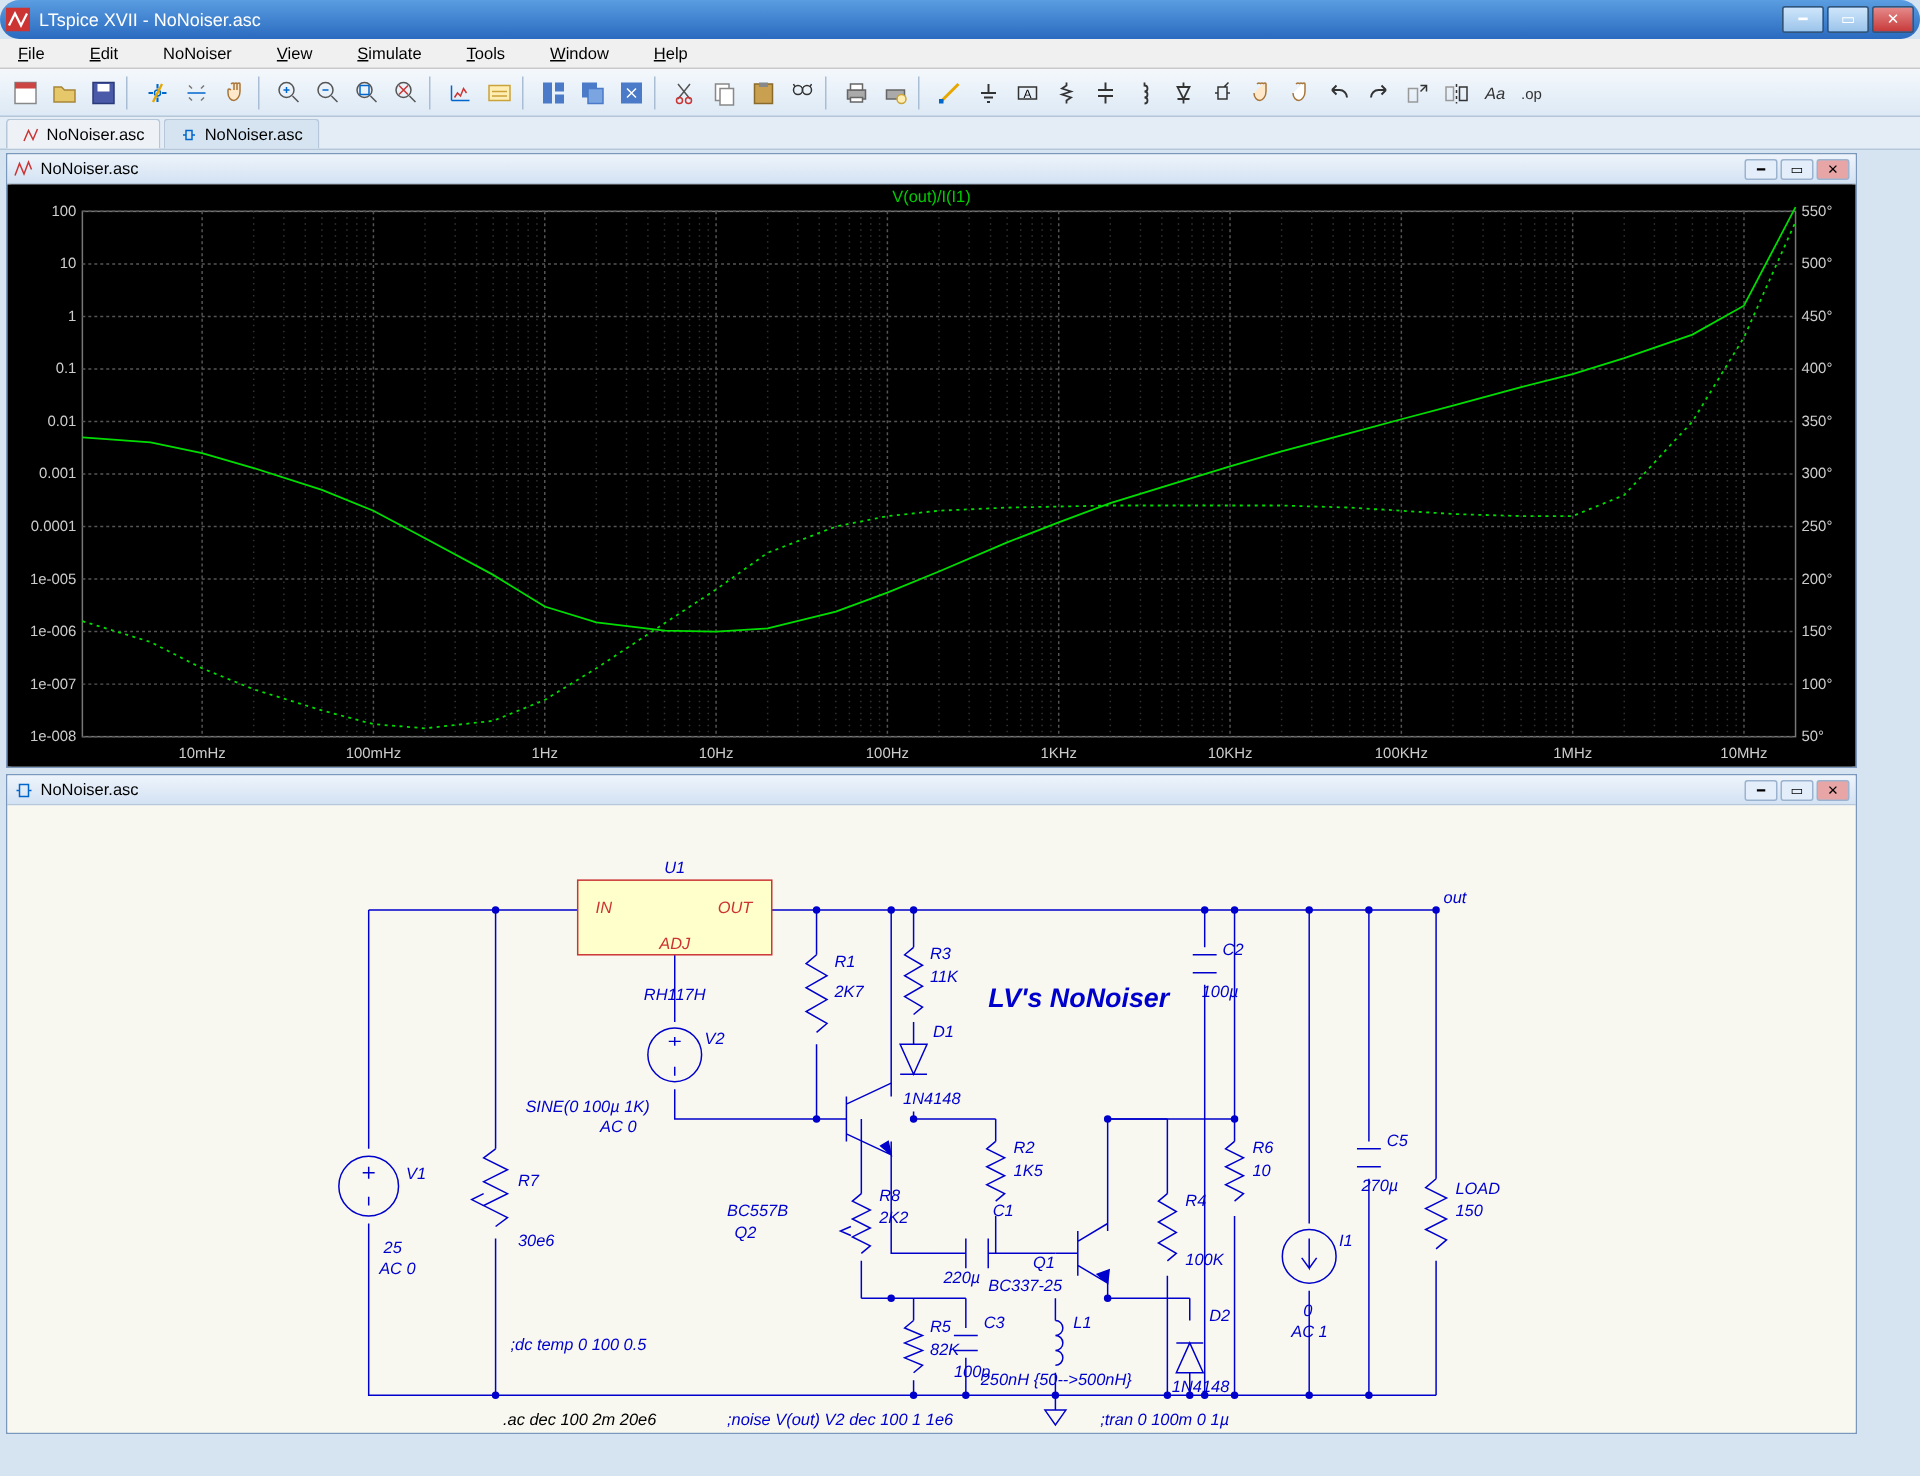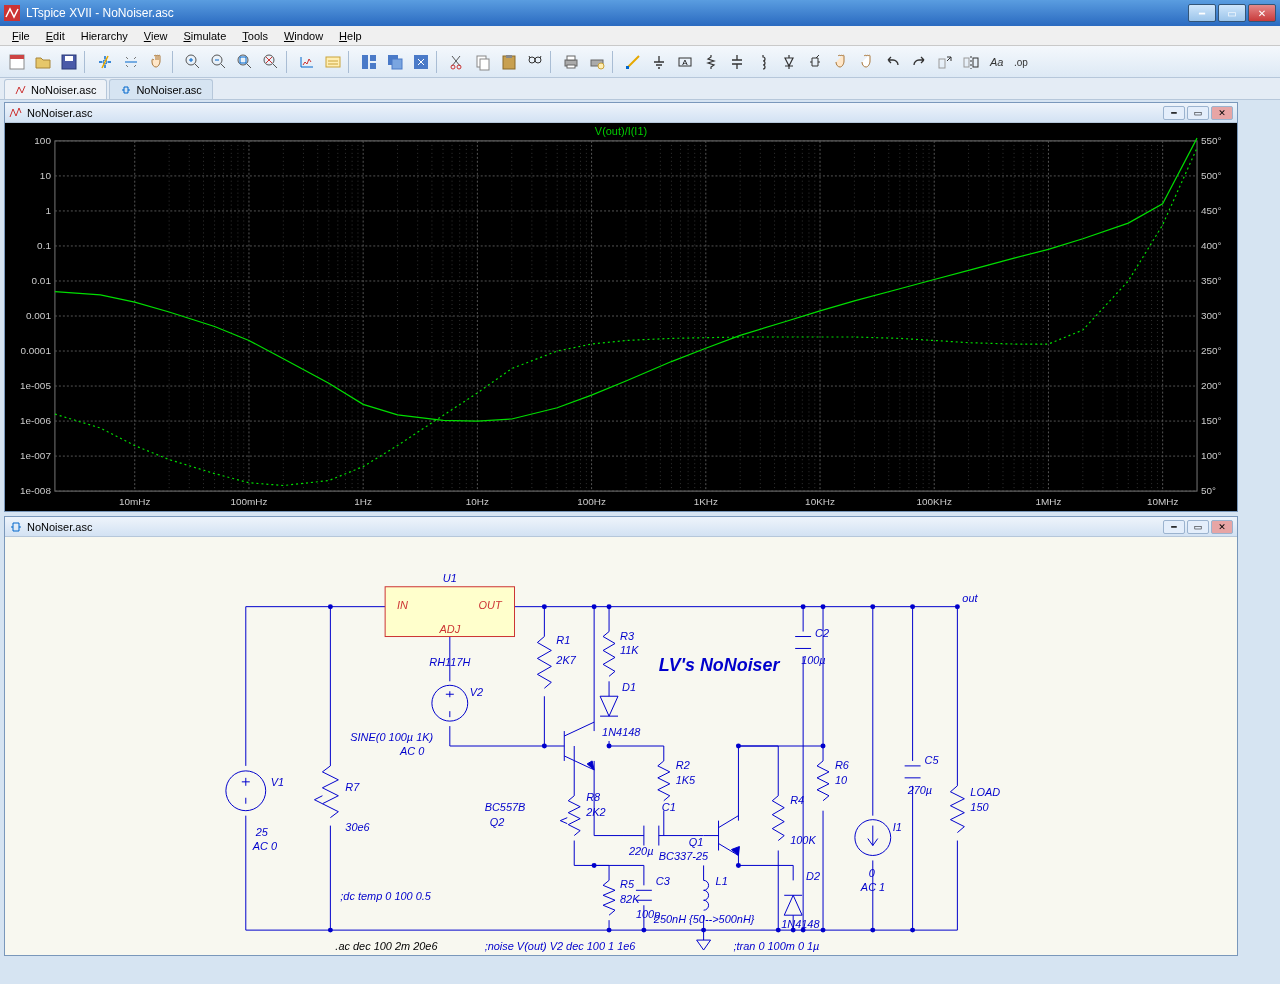--- a/index.html
+++ b/index.html
@@ -1,23 +1,23 @@
 <!DOCTYPE html>
 <html><head>
 <meta charset="utf-8">
 <style>
   * { box-sizing: border-box; margin: 0; padding: 0; }
   body { font-family: "Segoe UI", Tahoma, sans-serif; font-size: 11px; background: #d6e4f2; width: 1280px; height: 984px; overflow: hidden; }
-  .titlebar { height: 26px; background: linear-gradient(#5a9de0, #2a6ac0); color: white; display: flex; align-items: center; padding: 0 4px; }
+  .titlebar { height: 26px; background: linear-gradient(#5a9de0, #2a6ac0); color: white; display: flex; align-items: center; padding: 0 4px; border-radius: 13px; }
   .titlebar .icon { width: 16px; height: 16px; margin-right: 6px; display:inline-block;}
   .titlebar .title { flex: 1; font-size: 12px; }
   .win-btns { display: flex; gap: 2px; }
   .win-btn { width: 28px; height: 18px; border: 1px solid #357; background: linear-gradient(#cfe6fb,#9bc4ea); border-radius: 2px; display:flex;align-items:center;justify-content:center;font-size:10px;}
   .win-btn.close { background: linear-gradient(#e58a8a,#c83a3a); color:white;}
-  .menubar { height: 20px; background: #f0f0f0; display: flex; align-items: center; padding: 0 4px; gap: 0; border-bottom:1px solid #c9c9c9;}
+  .menubar { height: 20px; background: #f0f0f0; display: flex; align-items: center; padding: 0 4px; gap: 14px; border-bottom:1px solid #c9c9c9;}
   .menubar span { padding: 2px 8px; cursor: default; }
   .menubar span u { text-decoration: underline; }
   .toolbar { height: 32px; background: linear-gradient(#f4f8fc,#dde9f5); border-bottom: 1px solid #b6c7da; display: flex; align-items: center; padding: 0 4px; gap: 0px; }
   .tool { width: 26px; height: 26px; display:flex;align-items:center;justify-content:center; border:1px solid transparent; border-radius:2px;}
   .tool-sep { width: 6px; height: 22px; border-left:1px solid #a9bdd4; margin: 0 2px; }
   .tabstrip { height: 22px; background: #e4ecf5; display:flex; align-items:flex-end; padding: 0 4px; gap:2px; border-bottom:1px solid #b6c7da;}
   .tab { height: 20px; padding: 2px 10px; background:#eef2f7; border:1px solid #b6c7da; border-bottom:none; border-radius: 3px 3px 0 0; display:flex;align-items:center;gap:4px; font-size:11px;}
   .tab.active { background:#d6e4f2; }
   .tab .ticon { width:12px;height:12px;display:inline-block;}
   .workspace { position: relative; height: calc(984px - 26px - 20px - 32px - 22px); padding: 3px; }
@@ -47,21 +47,21 @@
   <div class="win-btns">
     <div class="win-btn">━</div>
     <div class="win-btn">▭</div>
     <div class="win-btn close">✕</div>
   </div>
 </div>
 
 <div class="menubar">
   <span><u>F</u>ile</span>
   <span><u>E</u>dit</span>
-  <span>Hierarchy</span>
+  <span>NoNoiser</span>
   <span><u>V</u>iew</span>
   <span><u>S</u>imulate</span>
   <span><u>T</u>ools</span>
   <span><u>W</u>indow</span>
   <span><u>H</u>elp</span>
 </div>
 
 <div class="toolbar">
   <div class="tool">
       <svg width="18" height="18">

